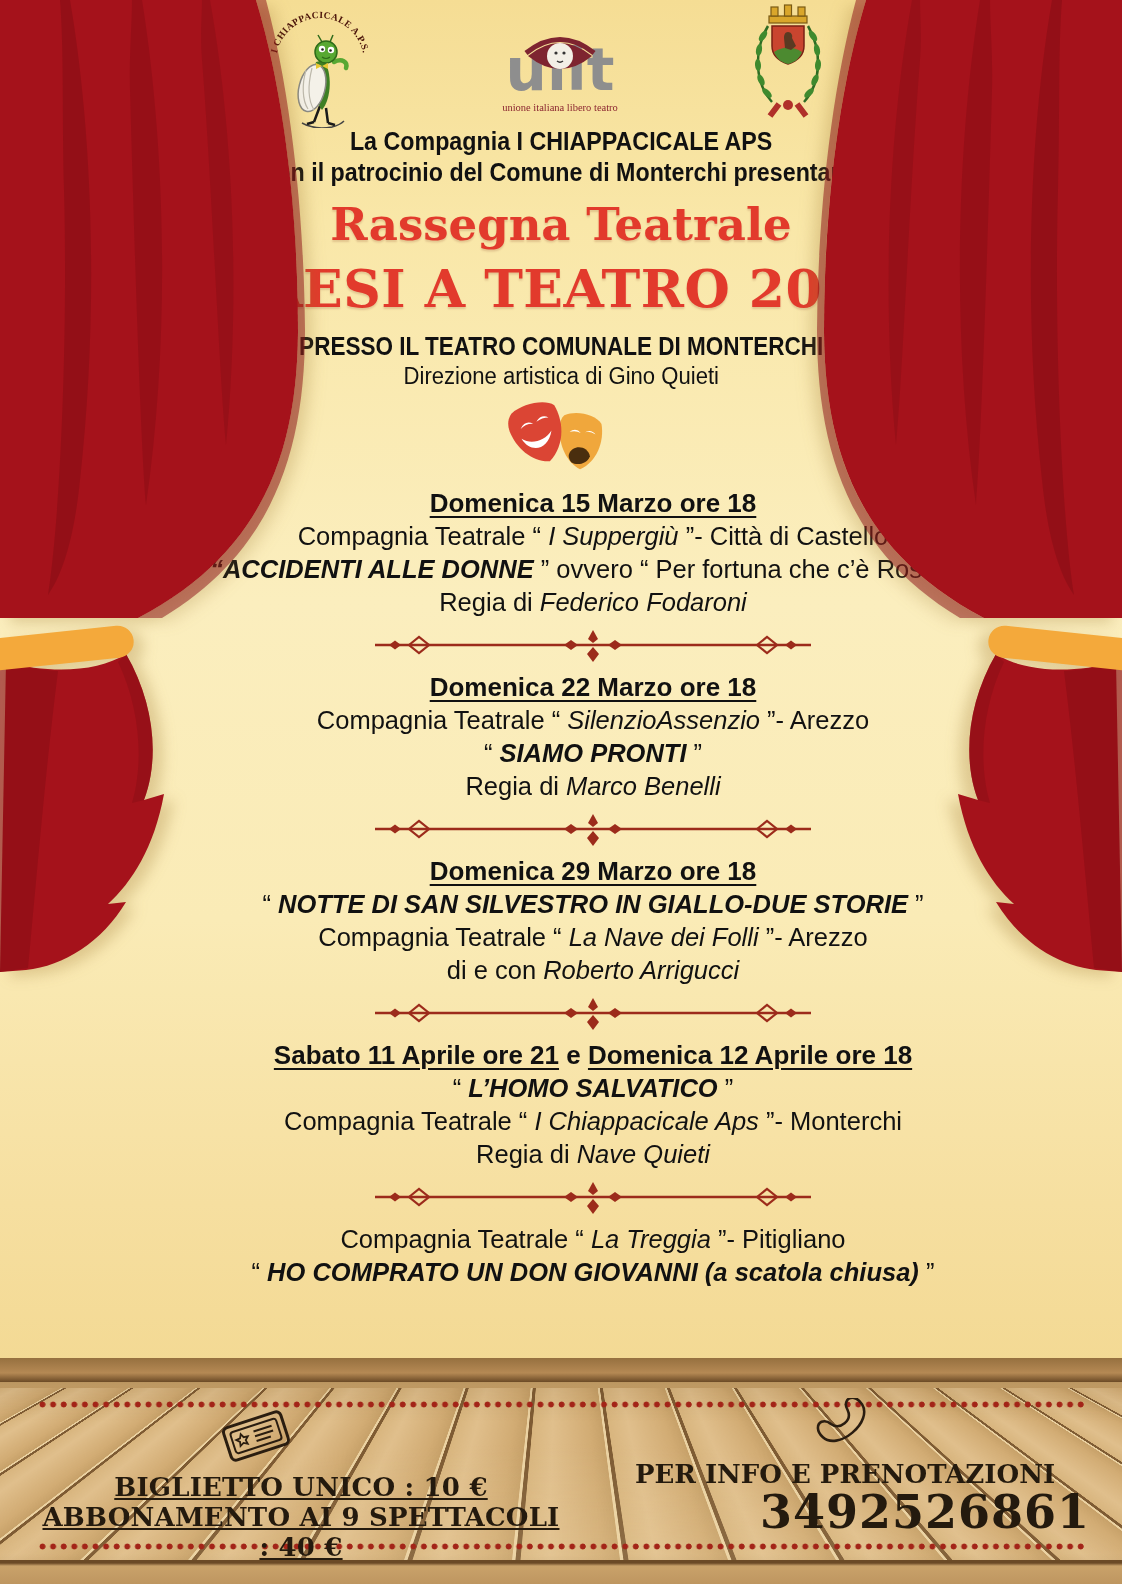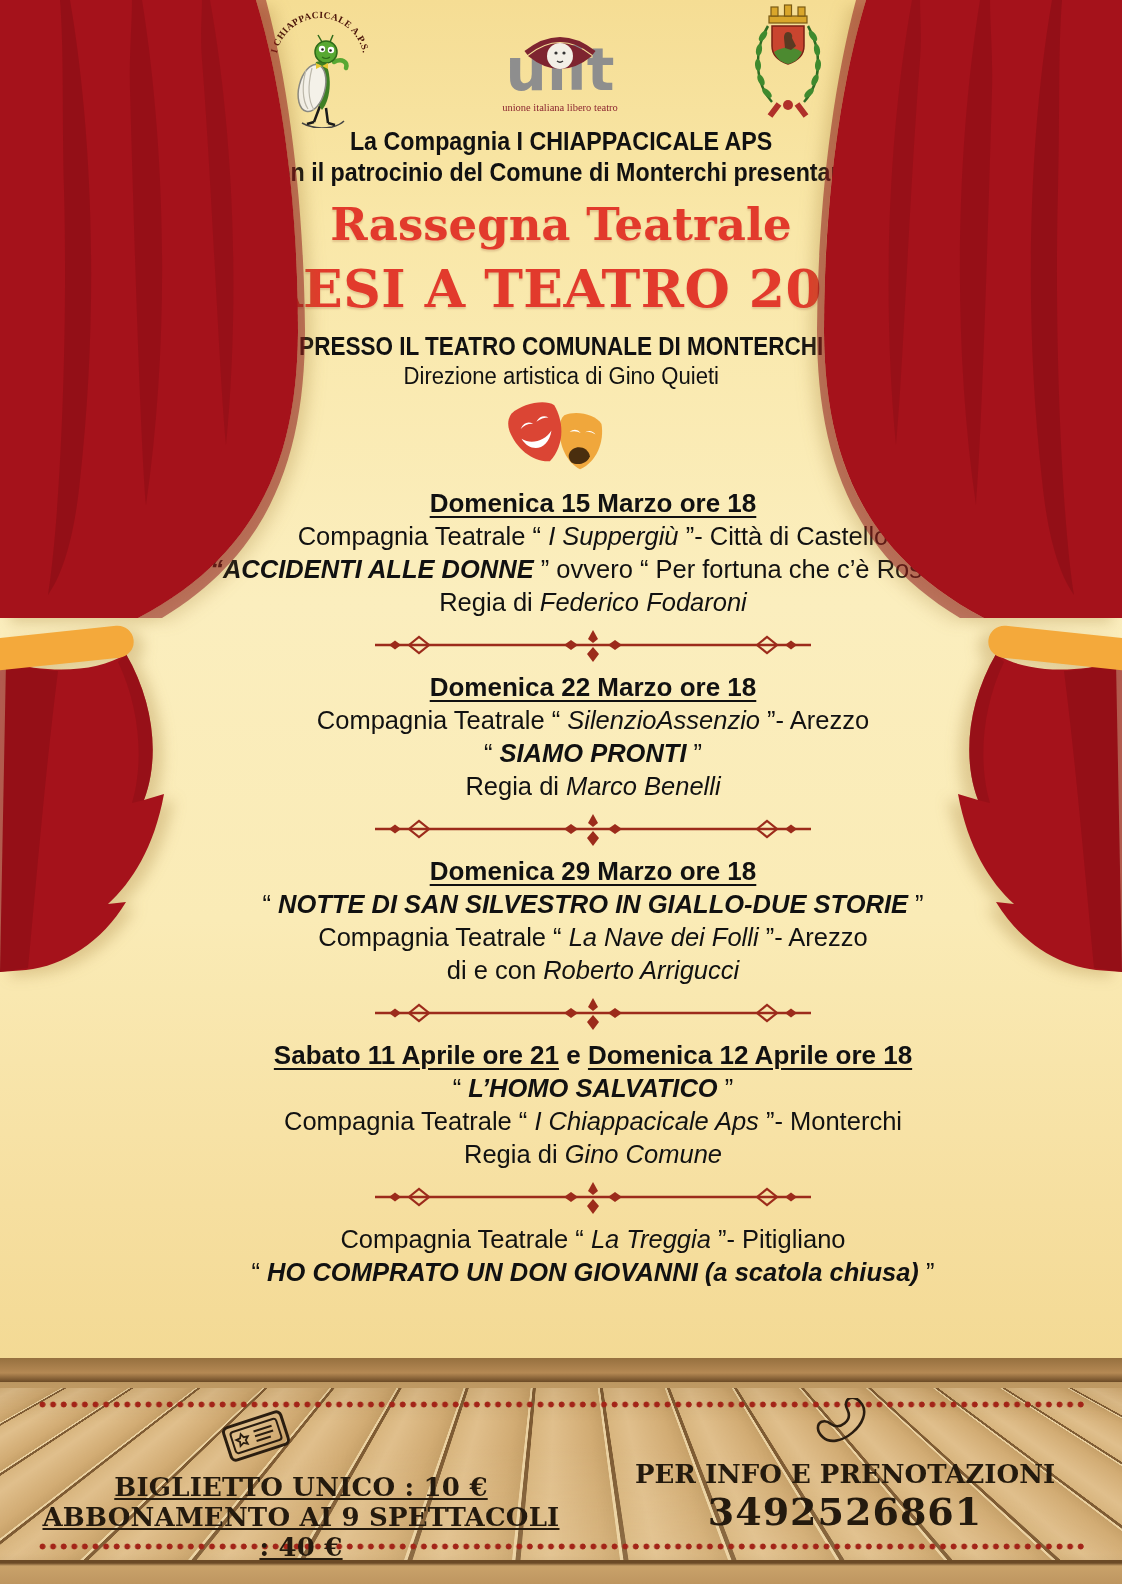--- a/index.html
+++ b/index.html
@@ -55,21 +55,21 @@
     background-image:radial-gradient(circle at 4.5px 4.5px,#A32418 2.6px,rgba(163,36,24,0) 3.3px);
     background-size:10.6px 9px;background-repeat:repeat-x;}
   .dots.top{top:42px;}
   .dots.bottom{top:184px;}
   .ticket-block{position:absolute;left:36px;top:48px;width:530px;text-align:center;}
   .ticket-icon{display:block;margin:0 auto 6px;transform:translateX(-45px);}
   .ticket-line{font-family:"DejaVu Serif",serif;font-weight:700;font-size:26px;line-height:30px;letter-spacing:.2px;text-decoration:underline;}
   .phone-block{position:absolute;left:600px;top:40px;width:490px;text-align:center;}
   .phone-icon{display:block;margin:0 auto 4px;}
   .info-label{font-family:"DejaVu Serif",serif;font-weight:700;font-size:26px;line-height:28px;}
-  .phone-number{font-family:"DejaVu Serif",serif;font-weight:700;font-size:38px;line-height:48px;letter-spacing:1px;}
+  .phone-number{font-family:"DejaVu Serif",serif;font-weight:700;font-size:46px;line-height:48px;letter-spacing:1px;text-align:right;}
 </style>
 </head>
 <body>
 
 <div class="poster">
 
   <div class="floor">
     <div class="planks"></div>
     <div class="floor-shade"></div>
     <div class="floor-topband"></div>
@@ -256,21 +256,21 @@
       <polygon points="220,3 225,12 220,16 215,12"></polygon>
       <polygon points="220,20 226,27 220,35 214,27"></polygon>
     </g>
     <polygon points="36,18 46,10 56,18 46,26" fill="none" stroke="#9C2B1B" stroke-width="2.2"></polygon>
     <polygon points="384,18 394,10 404,18 394,26" fill="none" stroke="#9C2B1B" stroke-width="2.2"></polygon>
   </svg>
 <div class="show">
           <div class="line l-date"><span class="s-bu">Sabato 11 Aprile ore 21</span><span class="s-b"> e </span><span class="s-bu">Domenica 12 Aprile ore 18</span></div>
           <div class="line l-title"><span class="s-r">“ </span><span class="s-bi">L’HOMO SALVATICO</span><span class="s-r"> ”</span></div>
           <div class="line l-company"><span class="s-r">Compagnia Teatrale “ </span><span class="s-i">I Chiappacicale Aps</span><span class="s-r"> ”- Monterchi</span></div>
-          <div class="line l-credit"><span class="s-r">Regia di </span><span class="s-i">Gino Comune</span></div>
+          <div class="line l-credit"><span class="s-r">Regia di </span><span class="s-i">Nave Quieti</span></div>
         </div>
   <svg class="divider" width="440" height="36" viewBox="0 0 440 36">
     <line x1="2" y1="18" x2="438" y2="18" stroke="#9C2B1B" stroke-width="2.4"></line>
     <g fill="#9C2B1B">
       <polygon points="16,18 22,13.5 28,18 22,22.5"></polygon>
       <polygon points="412,18 418,13.5 424,18 418,22.5"></polygon>
       <polygon points="191,18 198,13 205,18 198,23"></polygon>
       <polygon points="235,18 242,13 249,18 242,23"></polygon>
       <polygon points="220,3 225,12 220,16 215,12"></polygon>
       <polygon points="220,20 226,27 220,35 214,27"></polygon>

